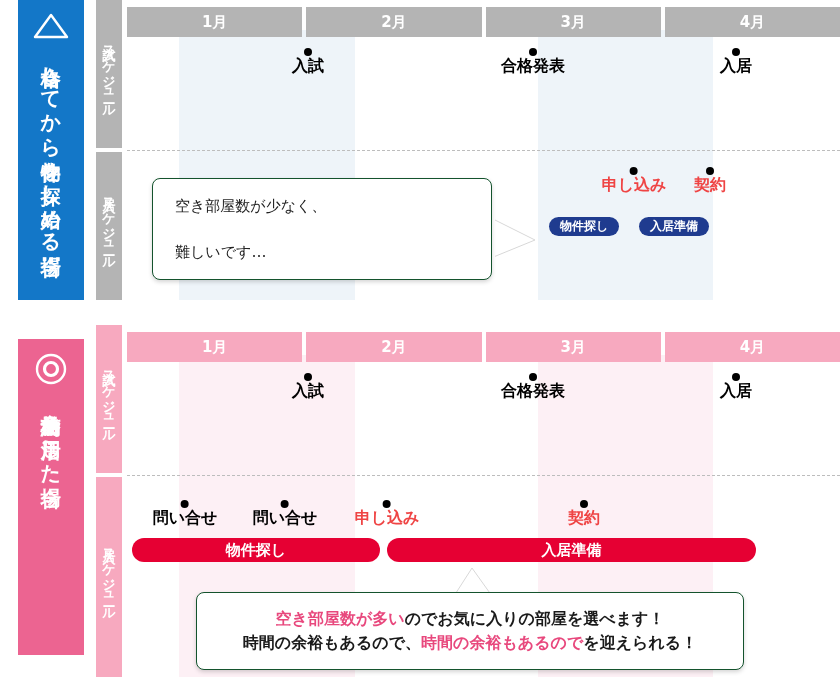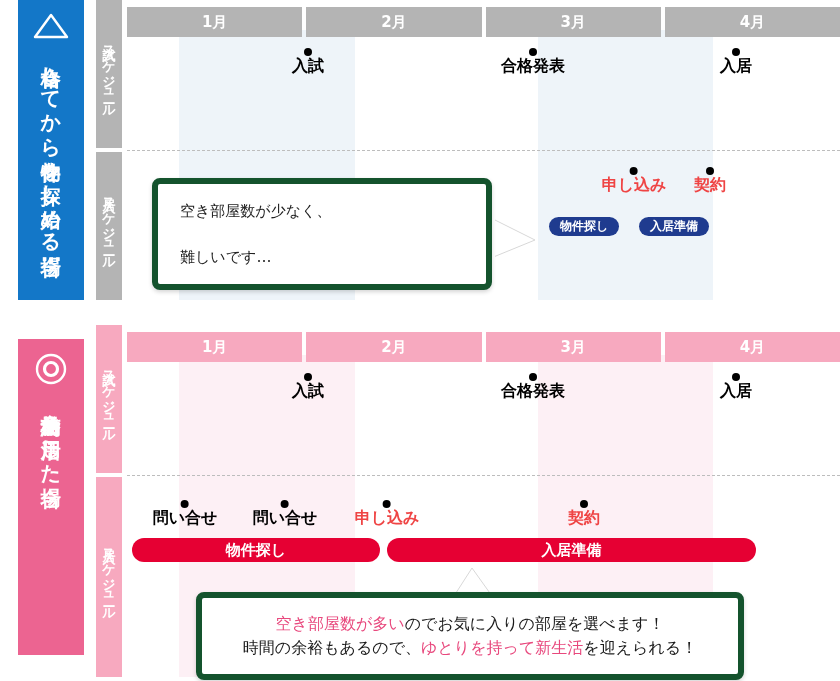--- a/index.html
+++ b/index.html
@@ -188,31 +188,31 @@
     align-items: center;
     justify-content: center;
     z-index: 4;
     white-space: nowrap;
   }
 
   
   .bubble {
     position: absolute;
     background: #ffffff;
-    border: 6px solid #14532d;
+    border: 1px solid #14532d;
     border-radius: 8px;
     box-shadow: 0 2px 4px rgba(0,0,0,0.17);
     z-index: 6;
     box-sizing: border-box;
   }
   .bubble .btext {
     font-size: 15px;
     line-height: 1.52;
     color: #1a1a1a;
-    font-weight: normal;
+    font-weight: bold;
   }
   .bubble.top-bubble {
     left: 152px;
     top: 178px;
     width: 340px;
     padding: 16px 18px 16px 22px;
   }
   .bubble.top-bubble .btext { font-weight: normal; color: #222; }
   .bubble.bottom-bubble {
     left: 196px;
@@ -401,17 +401,17 @@
   <div class="tail-up">
     <svg width="44" height="30" viewBox="0 0 44 30">
       <polygon points="20,0 40,28 2,28" fill="#ffffff" stroke="#d8d8d8" stroke-width="1"></polygon>
       <rect x="2" y="24" width="40" height="6" fill="#ffffff"></rect>
     </svg>
   </div>
 
   <div class="bubble bottom-bubble">
     <div class="btext">
       <span class="hl-pink">空き部屋数が多い</span><span>のでお気に入りの部屋を選べます！</span><br>
-      <span>時間の余裕もあるので、</span><span class="hl-pink">ゆとりを持って新生活</span><span>を迎えられる！</span>
+      <span>時間の余裕もあるので、</span><span class="hl-pink">時間の余裕もあるので</span><span>を迎えられる！</span>
     </div>
   </div>
 
 </div>
 
 </body></html>

